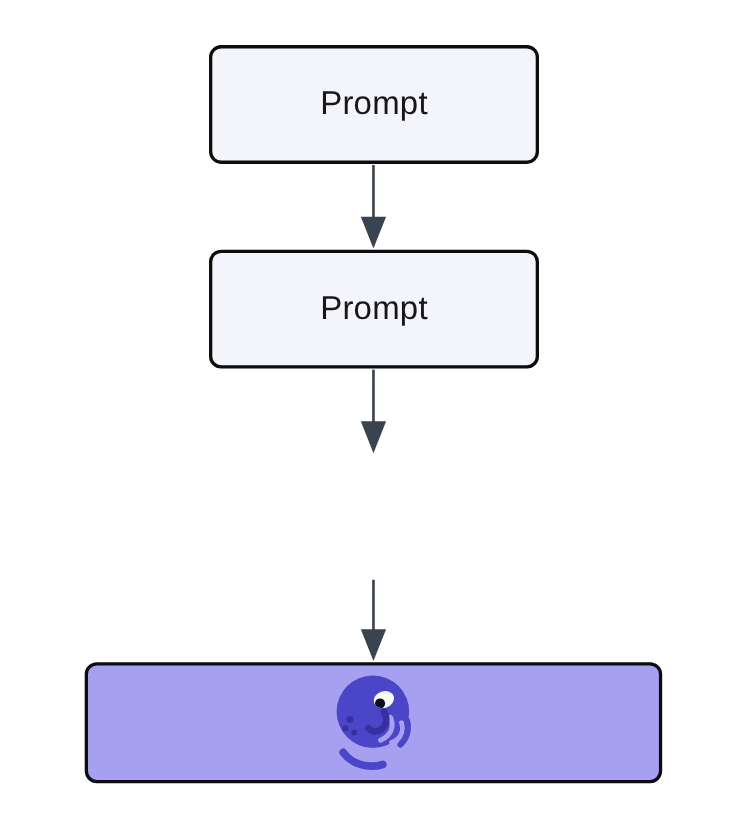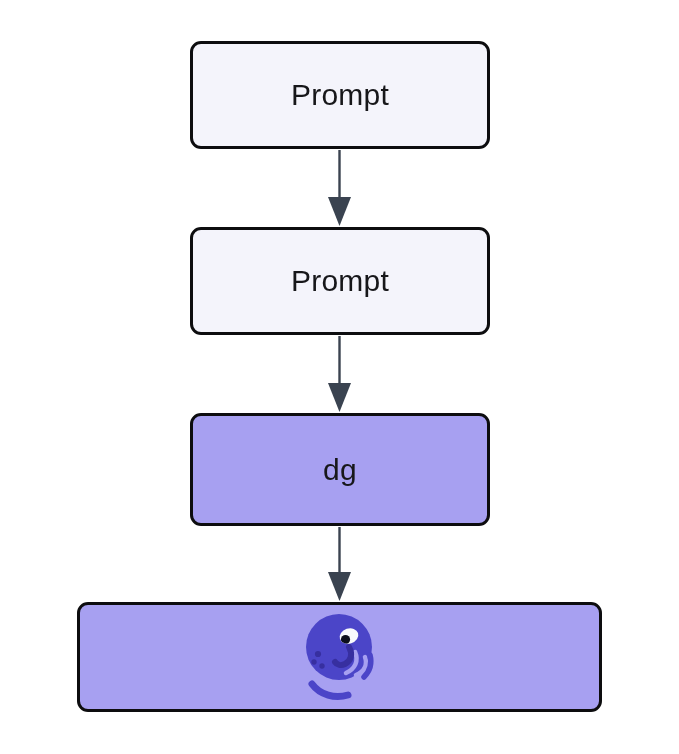--- a/index.html
+++ b/index.html
@@ -73,23 +73,20 @@
   </svg>
 
   <div class="node light" style="left:190px;top:41px;width:300px;height:108px">
     <span class="node-label">Prompt</span>
   </div>
 
   <div class="node light" style="left:190px;top:227px;width:300px;height:108px">
     <span class="node-label">Prompt</span>
   </div>
 
-  <div class="node purple" style="left:190px;top:413px;width:300px;height:113px">
-    <span class="node-label">dg</span>
-  </div>
 
   <div class="node purple" style="left:77px;top:602px;width:525px;height:110px">
 
     <svg class="octo" width="76" height="92" viewBox="0 0 76 92" aria-hidden="true">
       <defs>
         <clipPath id="eyeclip">
           <ellipse cx="47" cy="25" rx="9.5" ry="7.5" transform="rotate(-18 47 25)"></ellipse>
         </clipPath>
       </defs>
 

